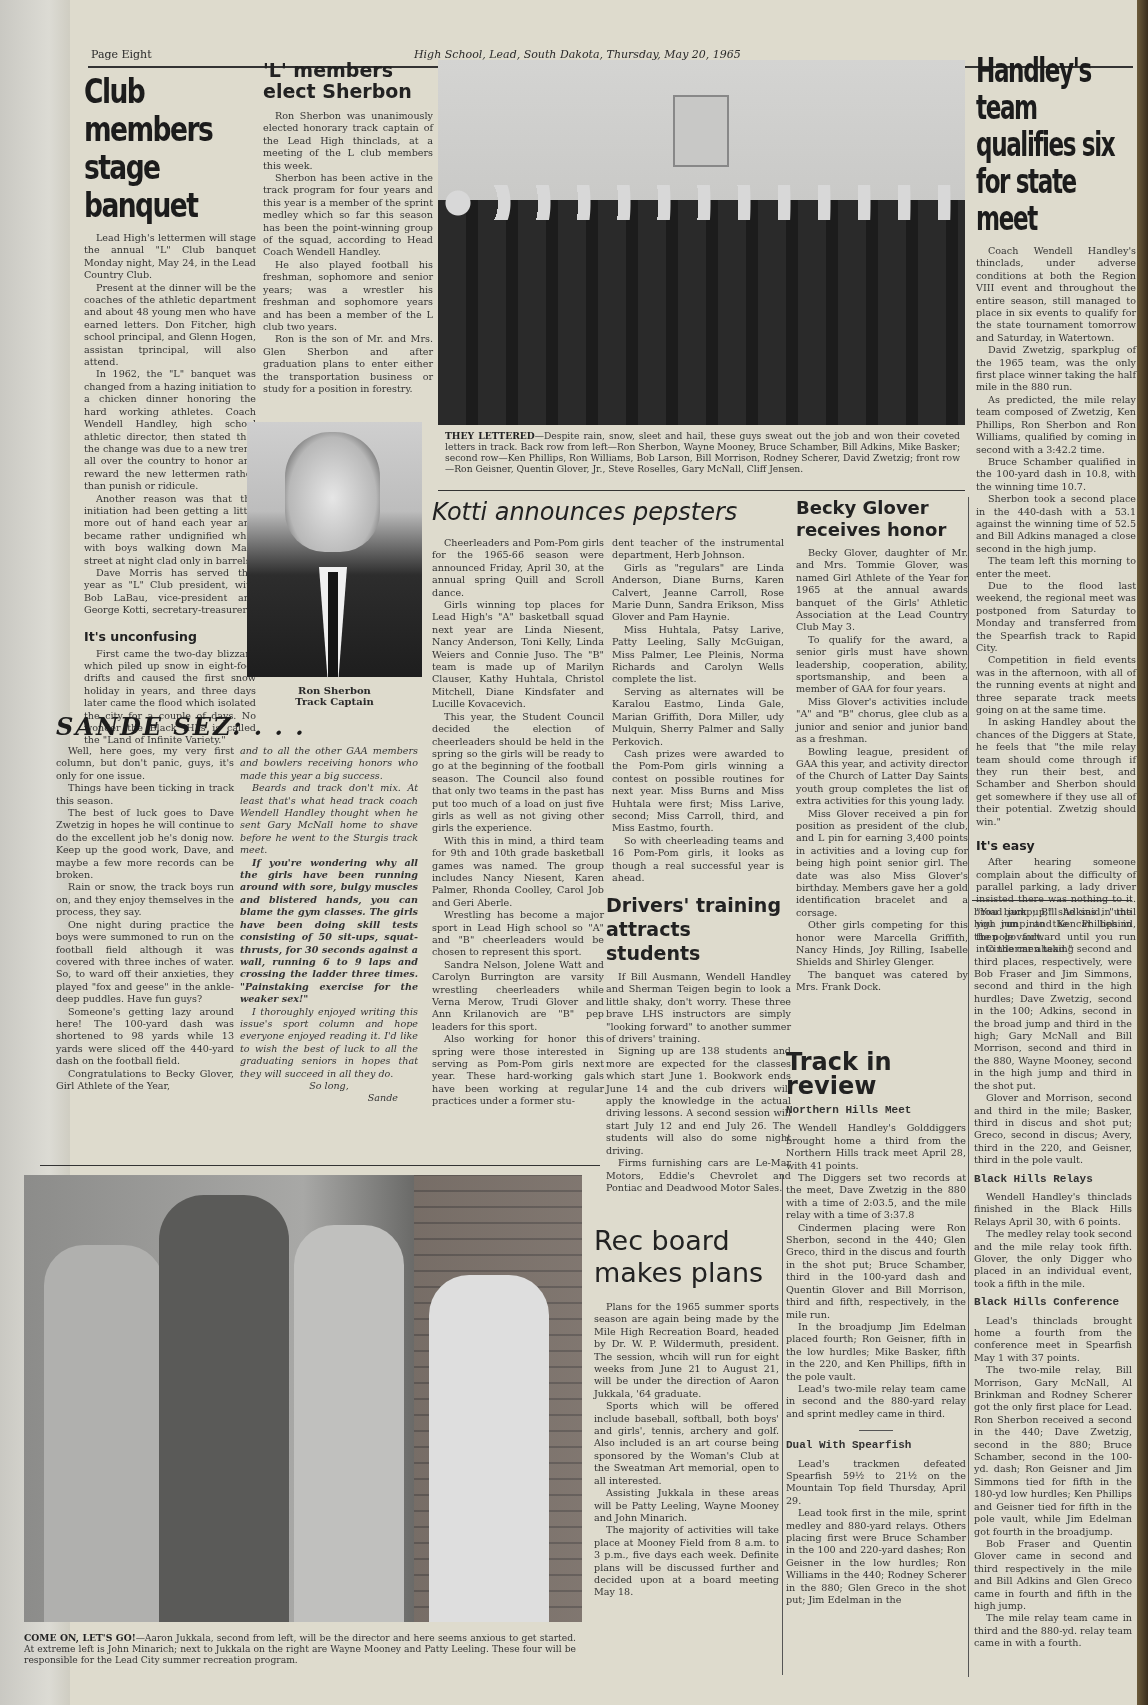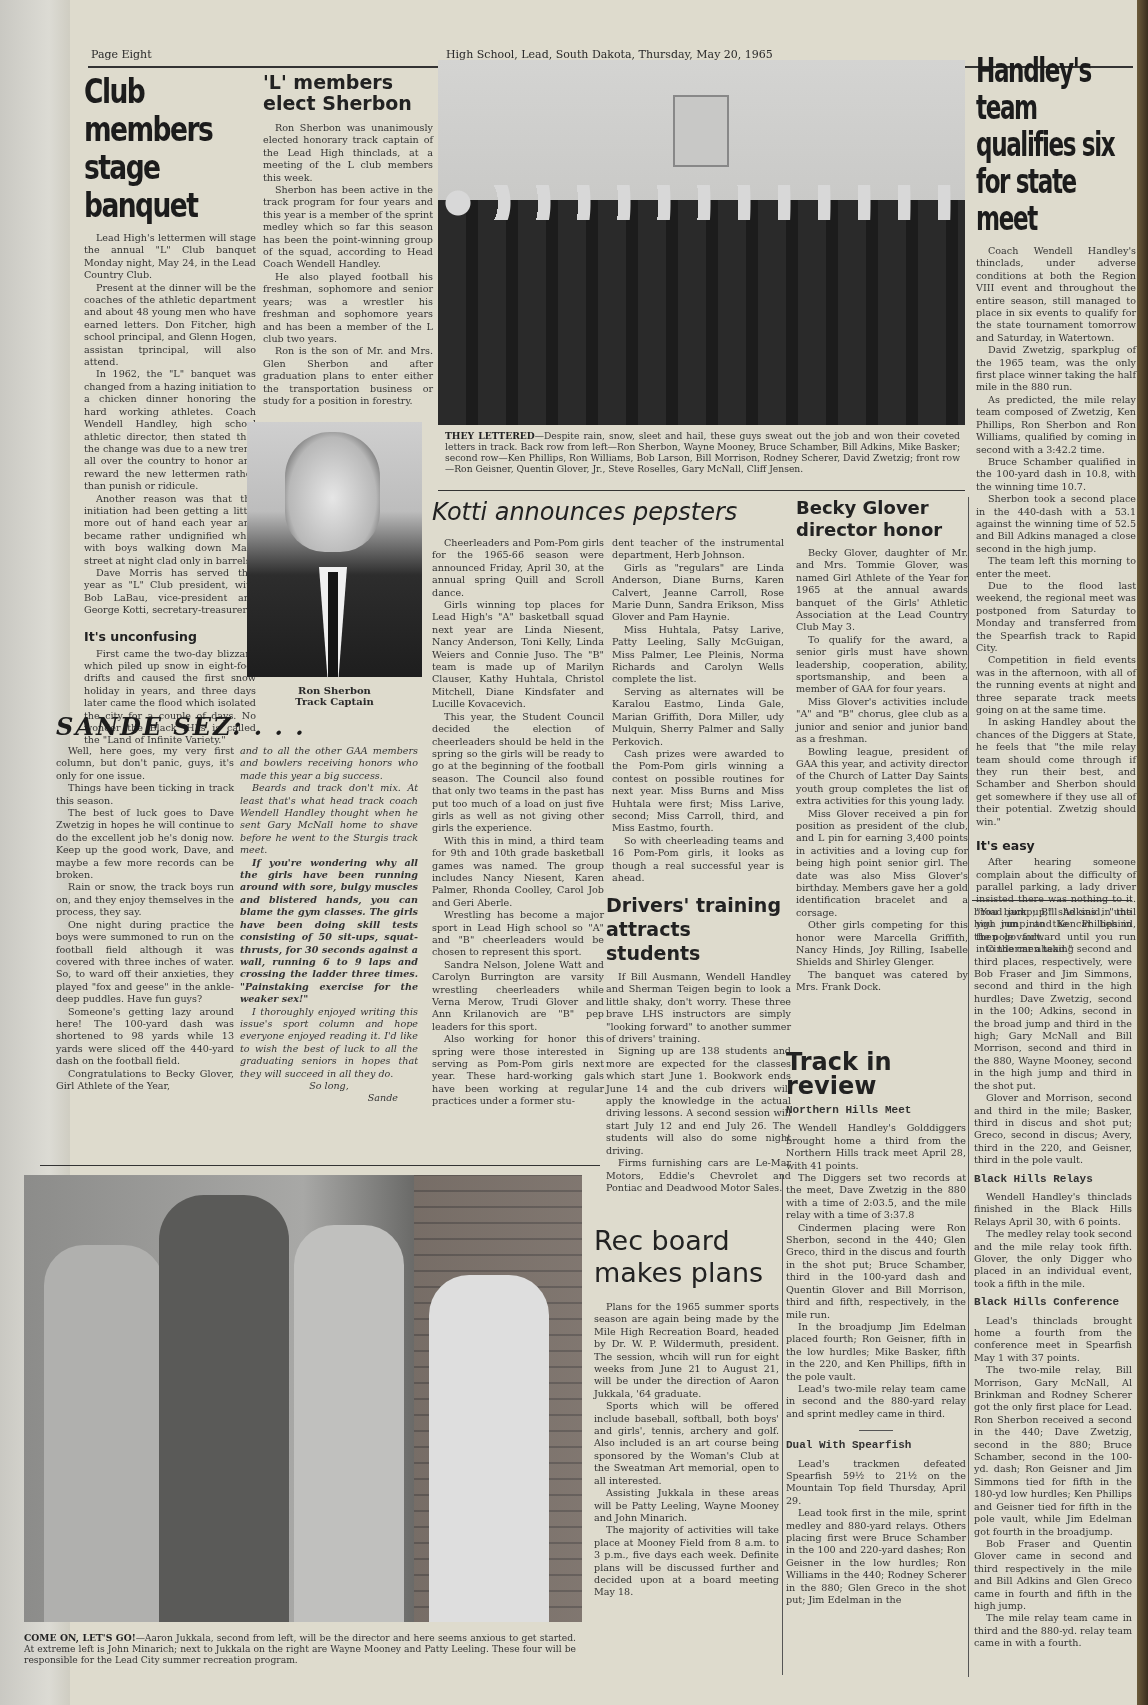--- a/index.html
+++ b/index.html
@@ -25,42 +25,42 @@
   .center{text-align:center;}
 </style>
 </head>
 <body>
 
 <div class="margin-left"></div>
 <div class="paper"></div>
 <div class="spine"></div>
 
 <div class="abs folio" style="left:91px;top:48px;">Page Eight</div>
-<div class="abs folio" style="left:446px;top:48px;">High School, Lead, South Dakota, Thursday, May 20, 1965</div>
+<div class="abs folio" style="left:414px;top:48px;font-style:italic;">High School, Lead, South Dakota, Thursday, May 20, 1965</div>
 <div class="rule" style="left:88px;top:66px;width:1045px;height:2px;"></div>
 
 <div class="abs" style="left:84px;top:72px;width:172px;">
   <div class="hed-cond" style="font-size:34px;line-height:38px;transform:scaleX(0.78);width:230px;">
     <div>Club members</div>
     <div>stage banquet</div>
   </div>
   <div class="body" style="margin-top:8px;">
     <p>Lead High's lettermen will stage the annual "L" Club banquet Monday night, May 24, in the Lead Country Club.</p>
     <p>Present at the dinner will be the coaches of the athletic department and about 48 young men who have earned letters. Don Fitcher, high school principal, and Glenn Hogen, assistan tprincipal, will also attend.</p>
     <p>In 1962, the "L" banquet was changed from a hazing initiation to a chicken dinner honoring the hard working athletes. Coach Wendell Handley, high school athletic director, then stated that the change was due to a new trend all over the country to honor and reward the new lettermen rather than punish or ridicule.</p>
     <p>Another reason was that the initiation had been getting a little more out of hand each year and became rather undignified what with boys walking down Main street at night clad only in barrels!</p>
     <p>Dave Morris has served this year as "L" Club president, with Bob LaBau, vice-president and George Kotti, secretary-treasurer.</p>
   </div>
   <div class="minor" style="margin-top:12px;">It's unconfusing</div>
   <div class="body" style="margin-top:4px;">
       <p>First came the two-day blizzard which piled up snow in eight-foot drifts and caused the first snow holiday in years, and three days later came the flood which isolated the city for a couple of days. No wonder the Black iHlls is called the "Land of Infinite Variety."</p>
     </div>
 </div>
 
-<div class="abs" style="left:263px;top:72px;width:170px;">
+<div class="abs" style="left:263px;top:60px;width:170px;">
   <div class="hed-sans" style="font-size:19px;line-height:21px;">
     <div>'L' members</div>
     <div>elect Sherbon</div>
   </div>
   <div class="body" style="margin-top:8px;">
     <p>Ron Sherbon was unanimously elected honorary track captain of the Lead High thinclads, at a meeting of the L club members this week.</p>
     <p>Sherbon has been active in the track program for four years and this year is a member of the sprint medley which so far this season has been the point-winning group of the squad, according to Head Coach Wendell Handley.</p>
     <p>He also played football his freshman, sophomore and senior years; was a wrestler his freshman and sophomore years and has been a member of the L club two years.</p>
     <p>Ron is the son of Mr. and Mrs. Glen Sherbon and after graduation plans to enter either the transportation business or study for a position in forestry.</p>
   </div>
@@ -138,21 +138,21 @@
   <div class="body" style="margin-top:6px;">
     <p>If Bill Ausmann, Wendell Handley and Sherman Teigen begin to look a little shaky, don't worry. These three brave LHS instructors are simply "looking forward" to another summer of drivers' training.</p>
     <p>Signing up are 138 students and more are expected for the classes which start June 1. Bookwork ends June 14 and the cub drivers will apply the knowledge in the actual driving lessons. A second session will start July 12 and end July 26. The students will also do some night driving.</p>
     <p>Firms furnishing cars are Le-Mar Motors, Eddie's Chevrolet and Pontiac and Deadwood Motor Sales.</p>
   </div>
 </div>
 
 <div class="abs" style="left:796px;top:497px;width:172px;">
   <div class="hed-sans" style="font-size:18px;line-height:22px;">
     <div>Becky Glover</div>
-    <div>director honor</div>
+    <div>receives honor</div>
   </div>
   <div class="body" style="margin-top:6px;">
     <p>Becky Glover, daughter of Mr. and Mrs. Tommie Glover, was named Girl Athlete of the Year for 1965 at the annual awards banquet of the Girls' Athletic Association at the Lead Country Club May 3.</p>
     <p>To qualify for the award, a senior girls must have shown leadership, cooperation, ability, sportsmanship, and been a member of GAA for four years.</p>
     <p>Miss Glover's activities include "A" and "B" chorus, glee club as a junior and senior and junior band as a freshman.</p>
     <p>Bowling league, president of GAA this year, and activity director of the Church of Latter Day Saints youth group completes the list of extra activities for this young lady.</p>
     <p>Miss Glover received a pin for position as president of the club, and L pin for earning 3,400 points in activities and a loving cup for being high point senior girl. The date was also Miss Glover's birthday. Members gave her a gold identification bracelet and a corsage.</p>
     <p>Other girls competing for this honor were Marcella Griffith, Nancy Hinds, Joy Rilling, Isabelle Shields and Shirley Glenger.</p>
     <p>The banquet was catered by Mrs. Frank Dock.</p>
   </div>

